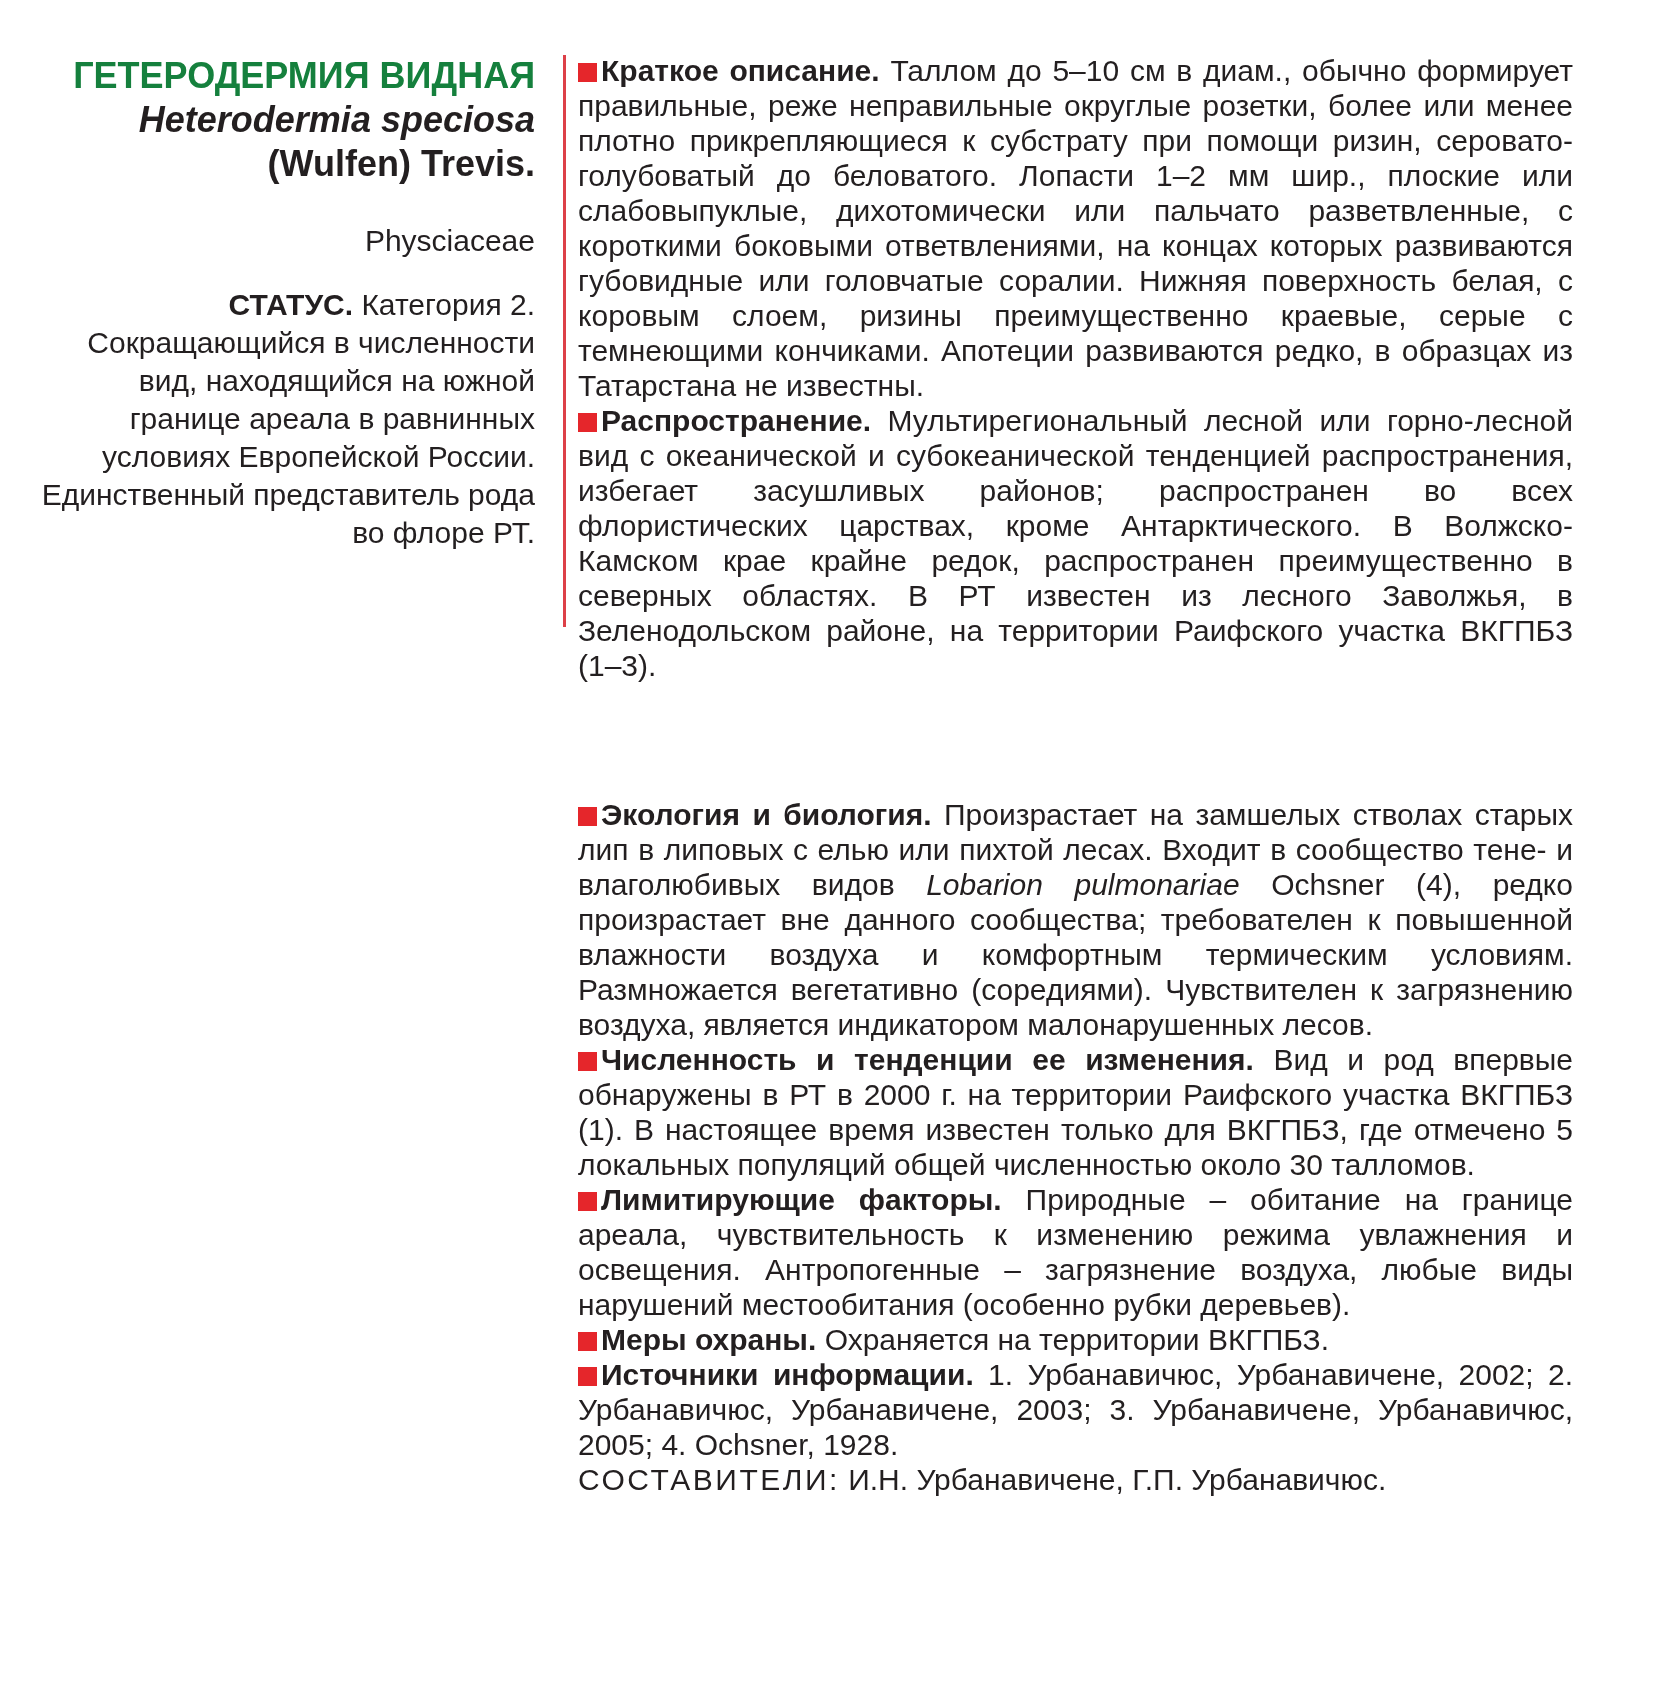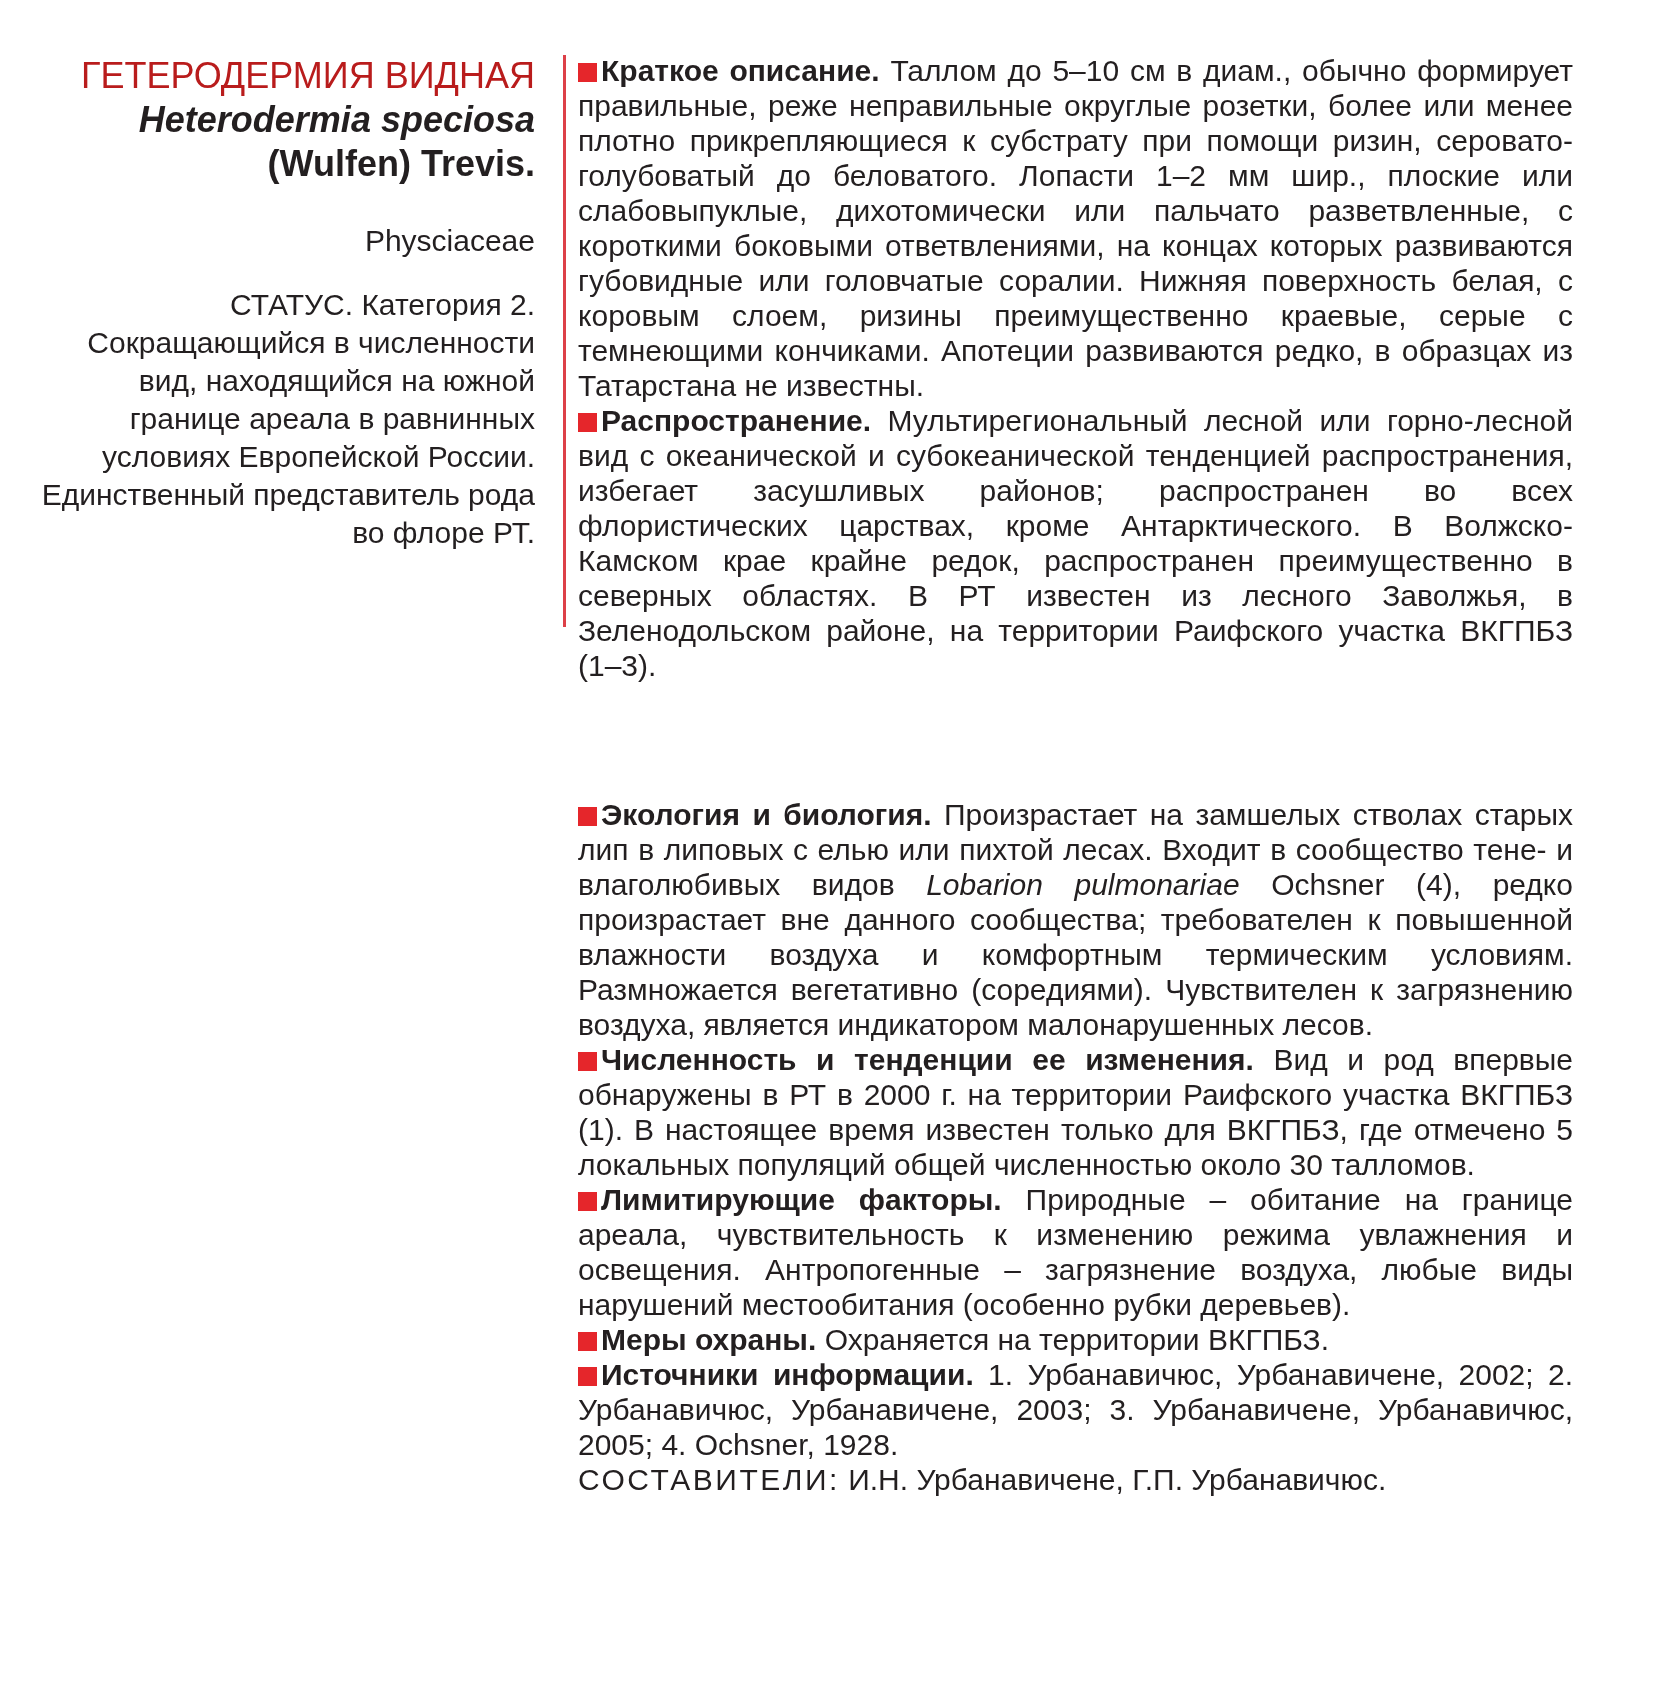--- a/index.html
+++ b/index.html
@@ -18,33 +18,33 @@
     top:0; left:40px;
     width:495px;
     text-align:right;
   }
   .title-block{
     margin-top:54px;
     font-size:36px;
     line-height:44px;
     font-weight:bold;
   }
-  .species-title{ color:#b91c1c; margin:0; font-size:36px; line-height:44px; font-weight:normal;}
+  .species-title{ color:#15803d; margin:0; font-size:36px; line-height:44px; font-weight:bold;}
   .latin-name{ font-style:italic; }
   .family-block{
     margin-top:35px;
     font-size:30px;
     line-height:40px;
   }
   .status-block{
     margin-top:25px;
     font-size:30px;
     line-height:38px;
   }
-  .status-label{ font-weight:normal;margin-left:37px; }
+  .status-label{ font-weight:bold;margin-left:37px; }
   
   .red-rule{
     position:absolute;
     left:563px; top:55px;
     width:3px; height:572px;
     background:#dd4048;
   }
   
   .right-col-block{
     position:absolute;

